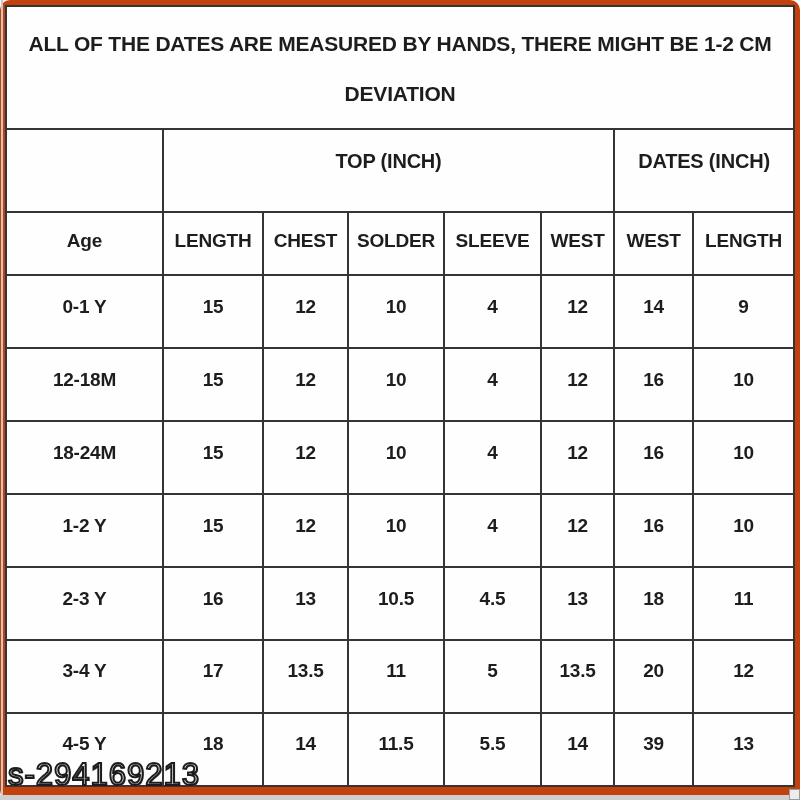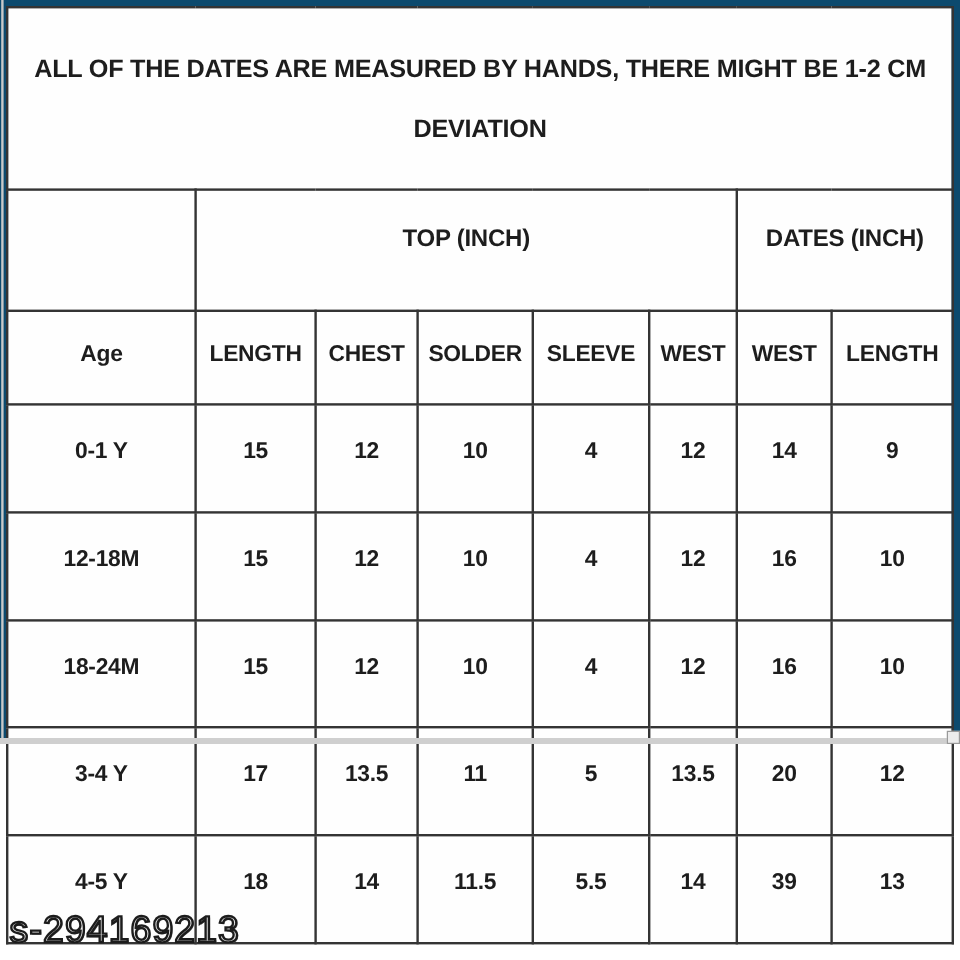--- a/index.html
+++ b/index.html
@@ -6,22 +6,23 @@
 
   html, body {
     width: 800px; height: 800px;
     background: #ffffff;
     font-family: "Liberation Sans", sans-serif;
     overflow: hidden;
   }
 
   .page {
     position: relative;
-    width: 800px; height: 620px;
-    background: #0c4a6e;
+    width: 800px; height: 800px;
+    background: #c2410c;
+    border-radius: 10px;
   }
 
   .left-edge-line {
     position: absolute;
     left: 1px; top: 0; width: 2px; height: 100%;
     background: #c9c9c9;
   }
 
   .sheet {
     position: absolute;
@@ -170,21 +171,41 @@
         <td>18-24M</td>
         <td>15</td>
         <td>12</td>
         <td>10</td>
         <td>4</td>
         <td>12</td>
         <td>16</td>
         <td>10</td>
       </tr>
 
-
+      <tr class="data-row">
+        <td>1-2 Y</td>
+        <td>15</td>
+        <td>12</td>
+        <td>10</td>
+        <td>4</td>
+        <td>12</td>
+        <td>16</td>
+        <td>10</td>
+      </tr>
+
+      <tr class="data-row">
+        <td>2-3 Y</td>
+        <td>16</td>
+        <td>13</td>
+        <td>10.5</td>
+        <td>4.5</td>
+        <td>13</td>
+        <td>18</td>
+        <td>11</td>
+      </tr>
 
       <tr class="data-row">
         <td>3-4 Y</td>
         <td>17</td>
         <td>13.5</td>
         <td>11</td>
         <td>5</td>
         <td>13.5</td>
         <td>20</td>
         <td>12</td>

